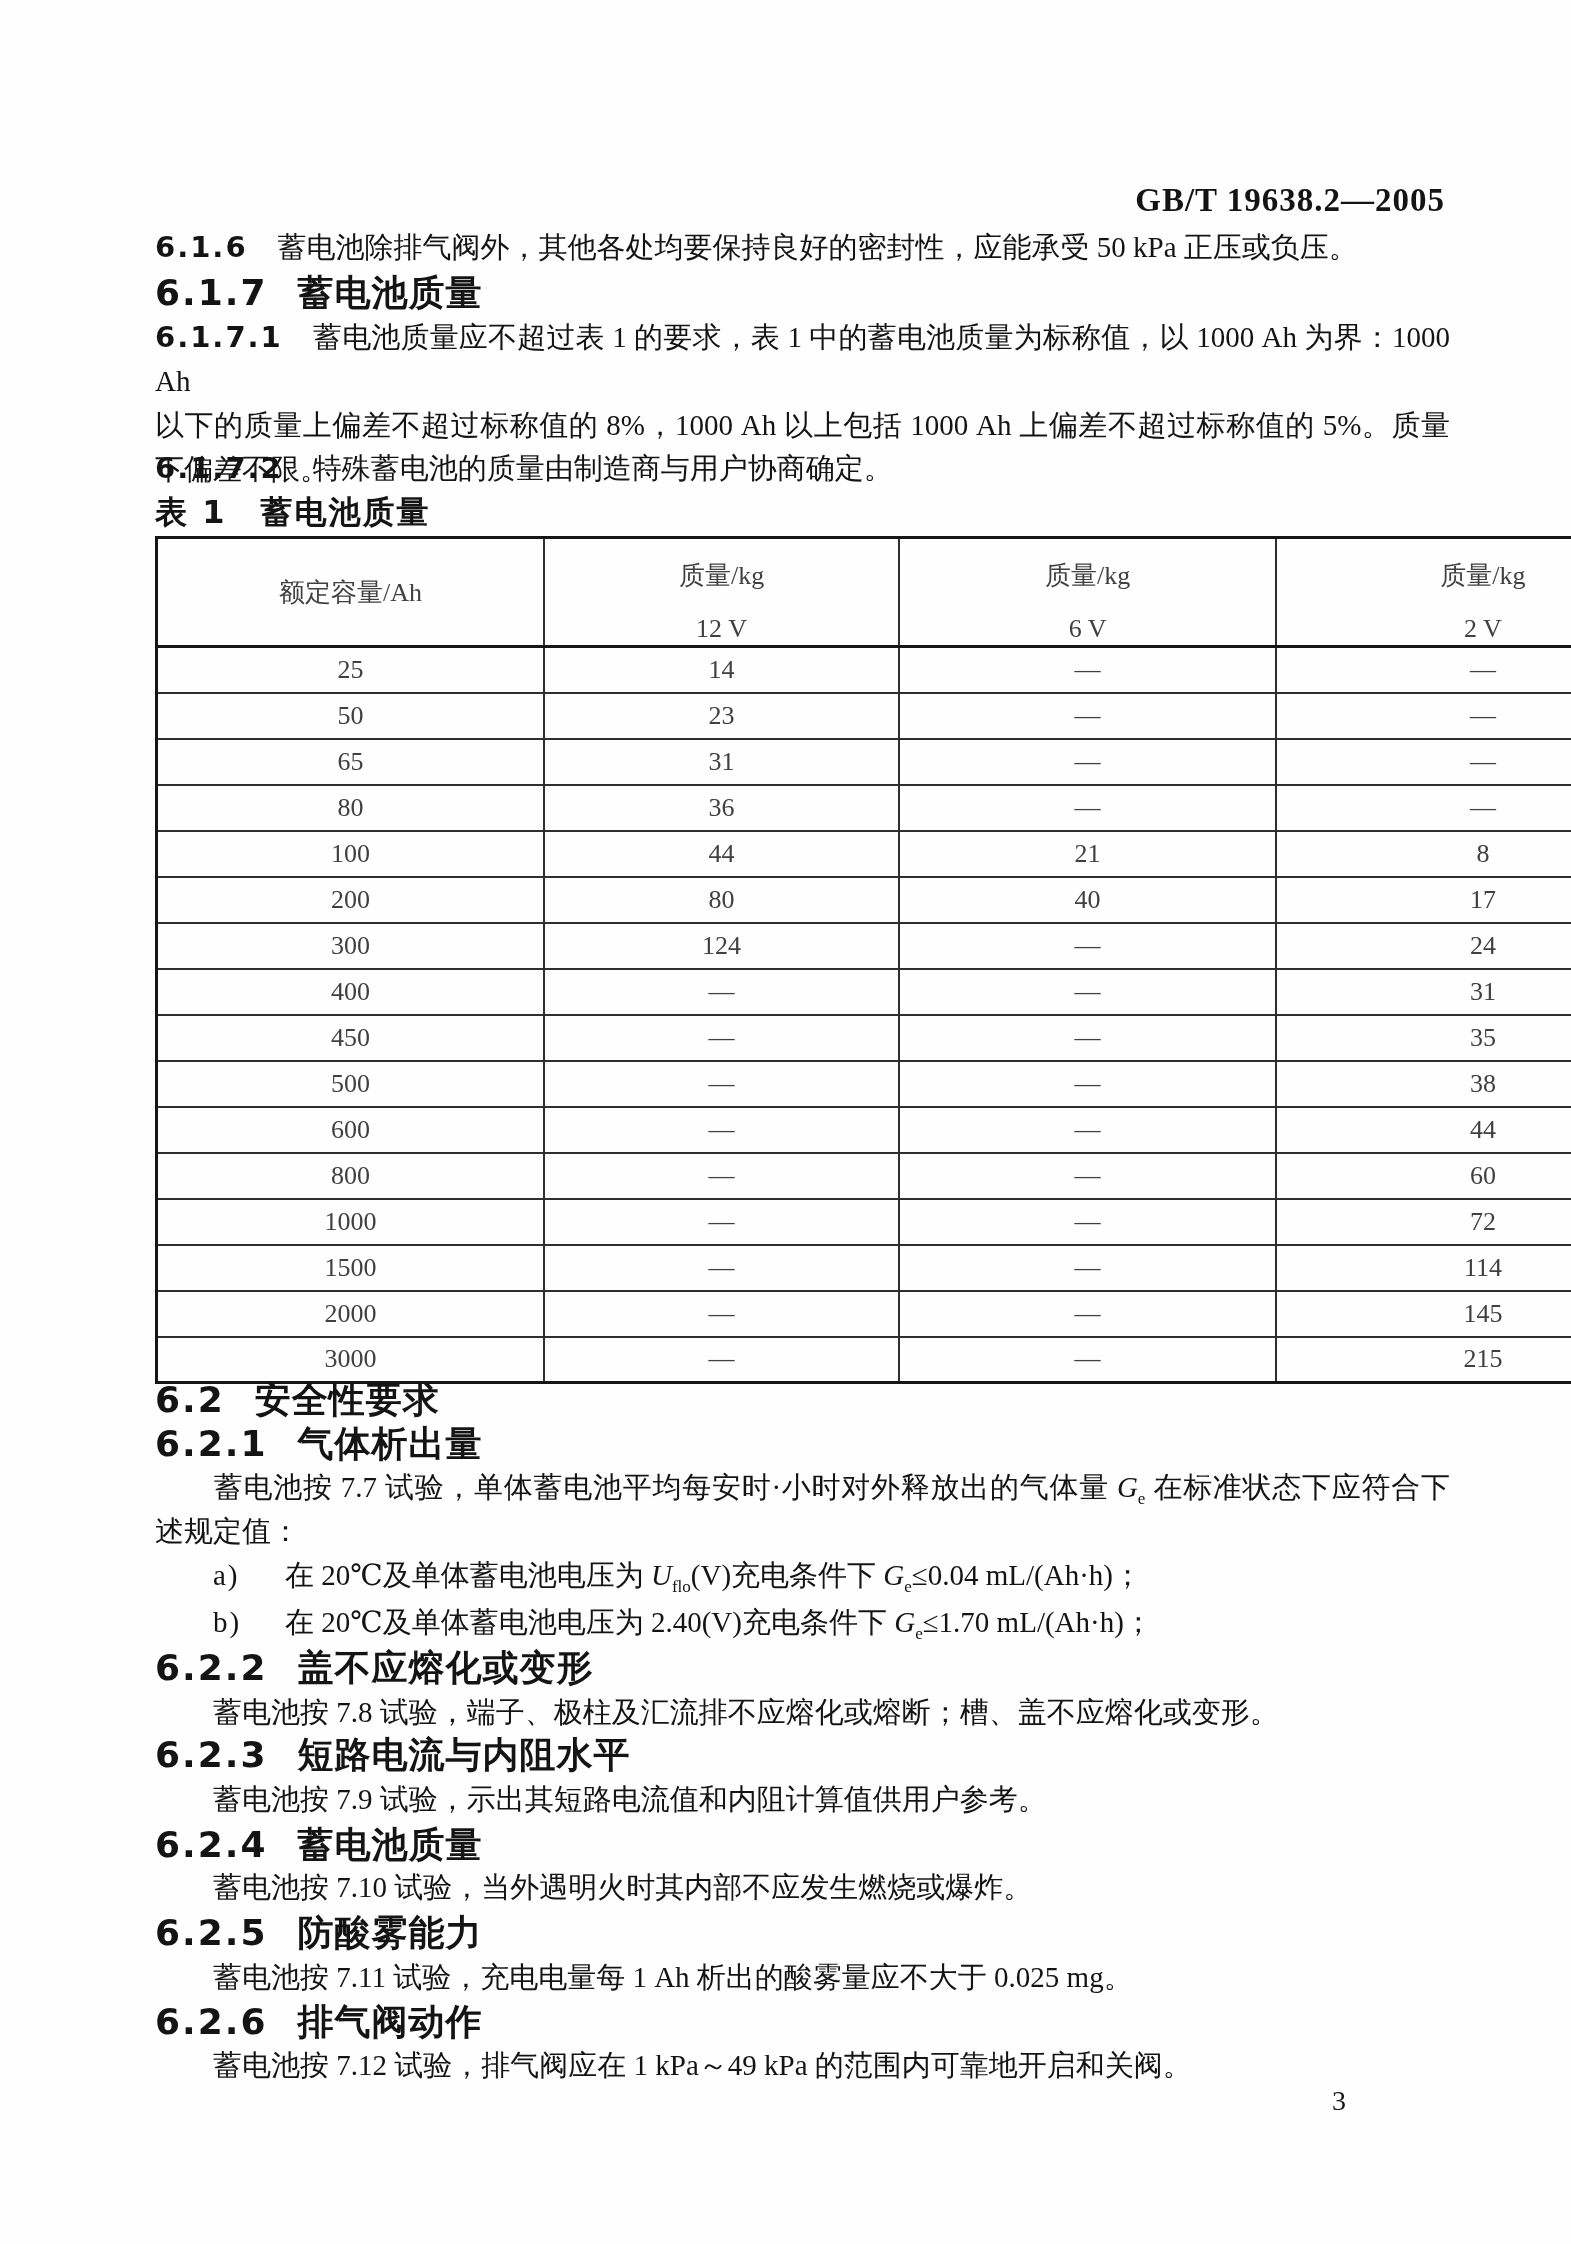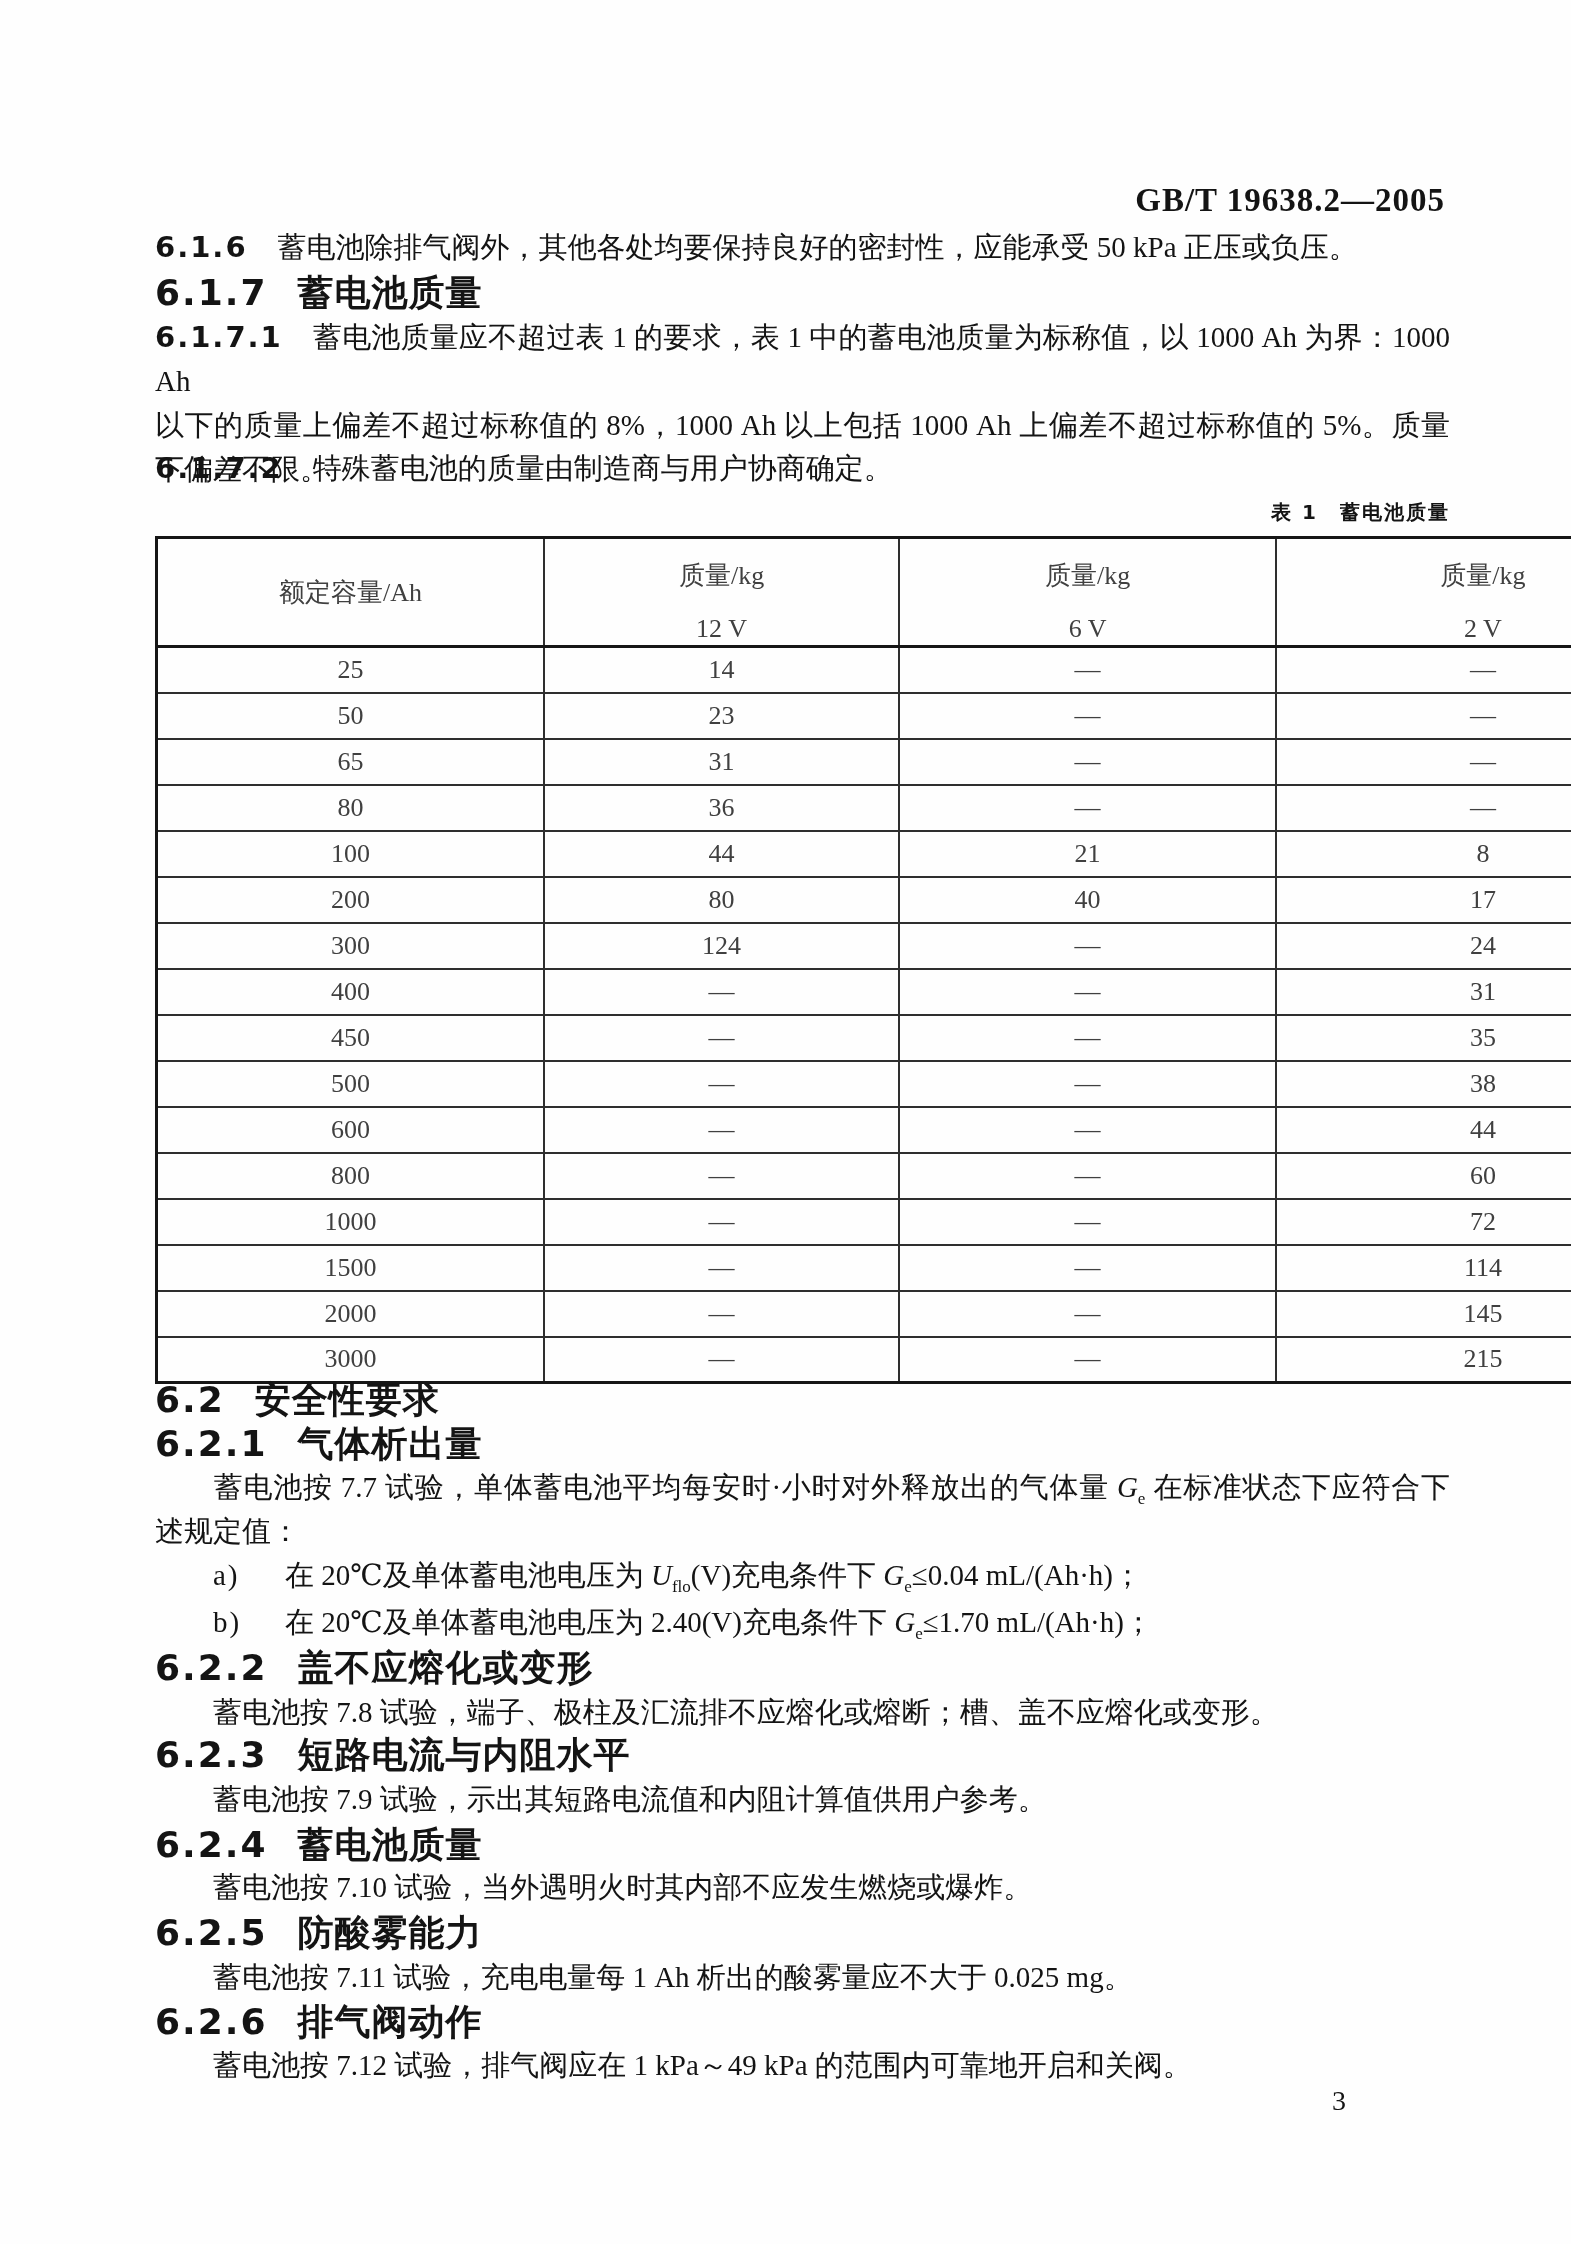--- a/index.html
+++ b/index.html
@@ -49,24 +49,24 @@
   .line{display:block;}
   .ind{display:inline-block;width:58px;}
   .ilabel{display:inline-block;width:72px;letter-spacing:2px;}
   .var{font-style:italic;}
   .var sub{font-style:normal;font-size:17px;line-height:0;}
   sub{font-size:17px;line-height:0;text-align:center;}
   
   .tbl-title{
     position:absolute;
     left:155px;top:490px;width:1295px;
-    text-align:right;
+    text-align:left;
     font-family:"DejaVu Sans","Liberation Sans",sans-serif;
     font-weight:bold;
-    font-size:20px;
+    font-size:32px;
     line-height:44px;
     letter-spacing:2px;
   }
   table.mass{
     position:absolute;
     left:155px;top:536px;
     width:1537px;
     border-collapse:collapse;
     border:3px solid #161616;
     font-size:26px;

